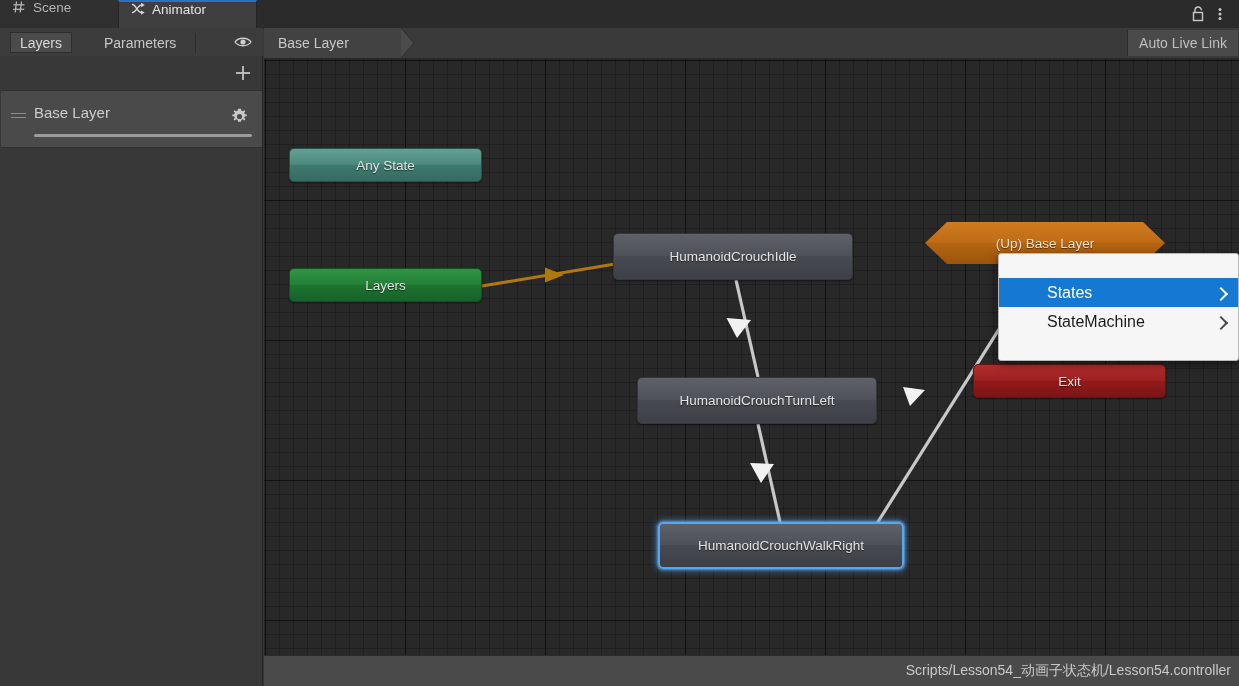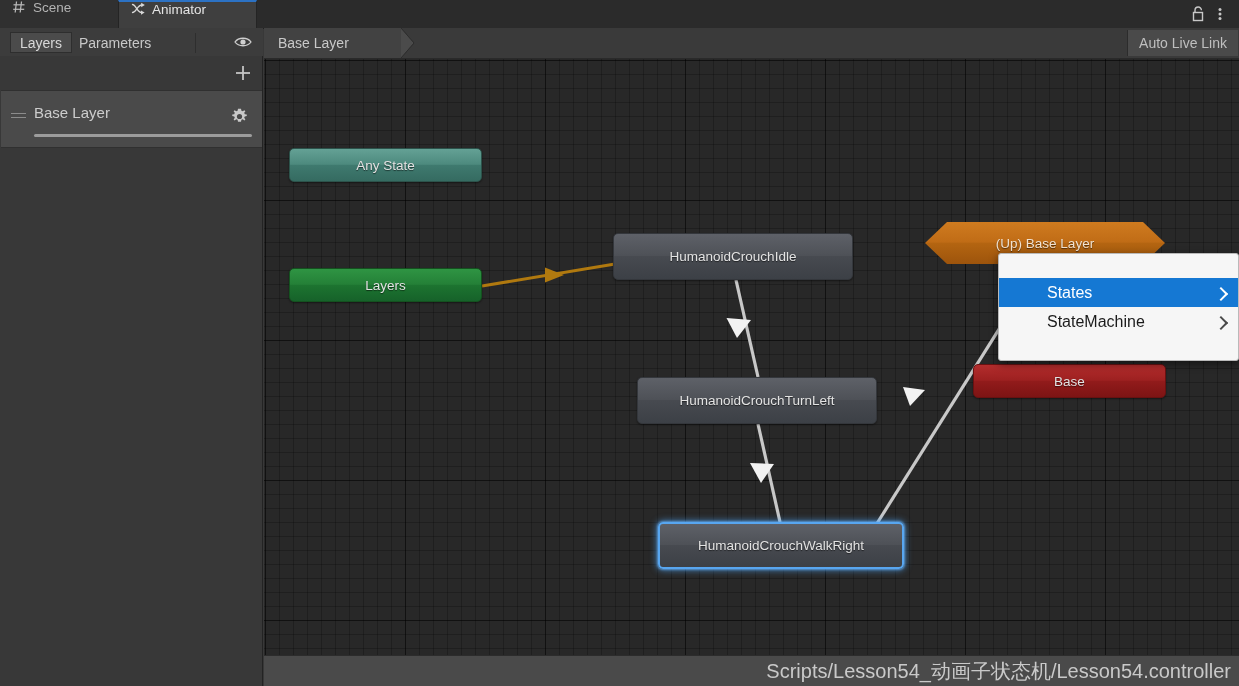--- a/index.html
+++ b/index.html
@@ -275,21 +275,21 @@
     left: 264px; bottom: 0;
     width: 975px; height: 31px;
     background: #4a4a4a;
     border-top: 1px solid #2c2c2c;
     box-sizing: border-box;
   }
   .status-text {
     position: absolute;
     right: 8px; top: 0; height: 30px;
     display: flex; align-items: center;
-    font-size: 20px;
+    font-size: 14px;
     color: #c9c9c9;
   }
 </style>
 </head>
 <body>
 
 <div id="app">
 
   <div class="tabstrip">
     <div class="tab inactive" style="left:0; width:118px;">
@@ -335,21 +335,21 @@
         </svg>
       </div>
     </div>
   </div>
 
   <div class="leftpanel">
     <div class="lp-tabs">
       <div class="lp-tab sel" style="left:10px;justify-content:center;">
         <span>Layers</span>
       </div>
-      <div class="lp-tab" style="left:70px;">
+      <div class="lp-tab" style="left:95px;">
         <span>Parameters</span>
       </div>
       <div class="lp-divider" style="left:195px;"></div>
 
       <div class="eye-btn">
         <svg width="20" height="16" viewBox="0 0 20 16">
           <path d="M2 8 C5.5 3, 14.5 3, 18 8 C14.5 13, 5.5 13, 2 8 Z" fill="none" stroke="#cfcfcf" stroke-width="1.3"></path>
           <circle cx="10" cy="8" r="2.6" fill="#cfcfcf"></circle>
         </svg>
       </div>
@@ -438,21 +438,21 @@
 
     <div class="node node-state" style="left:373px; top:318px; width:240px; height:47px;">
       <span>HumanoidCrouchTurnLeft</span>
     </div>
 
     <div class="node node-up" style="left:661px; top:163px; width:240px; height:42px;">
       <span>(Up) Base Layer</span>
     </div>
 
     <div class="node node-exit" style="left:709px; top:305px; width:193px; height:34px;">
-      <span>Base</span>
+      <span>Exit</span>
     </div>
   </div>
 
   <div class="ctxmenu" style="left:998px; top:253px; width:241px;">
     <div class="ctxitem hl">
       <span>States</span>
       <span class="ctxarrow"></span>
     </div>
     <div class="ctxitem">
       <span>StateMachine</span>

